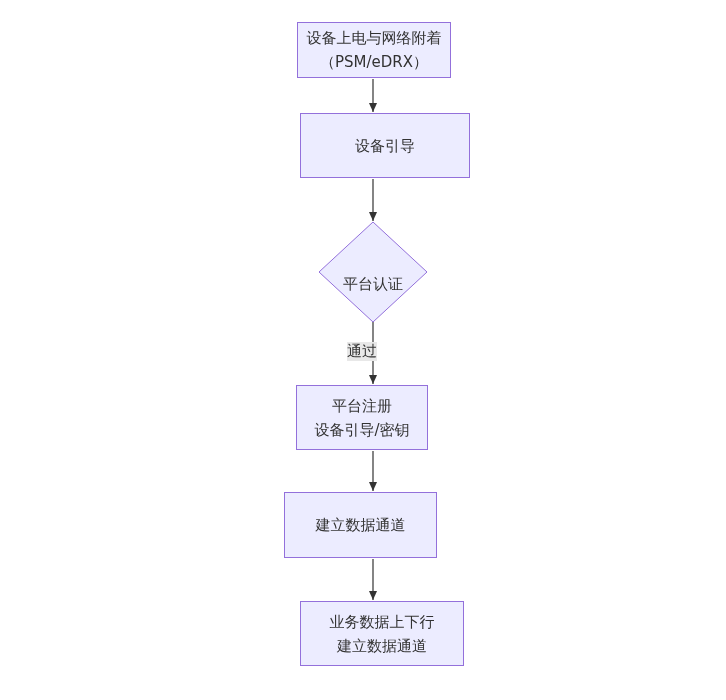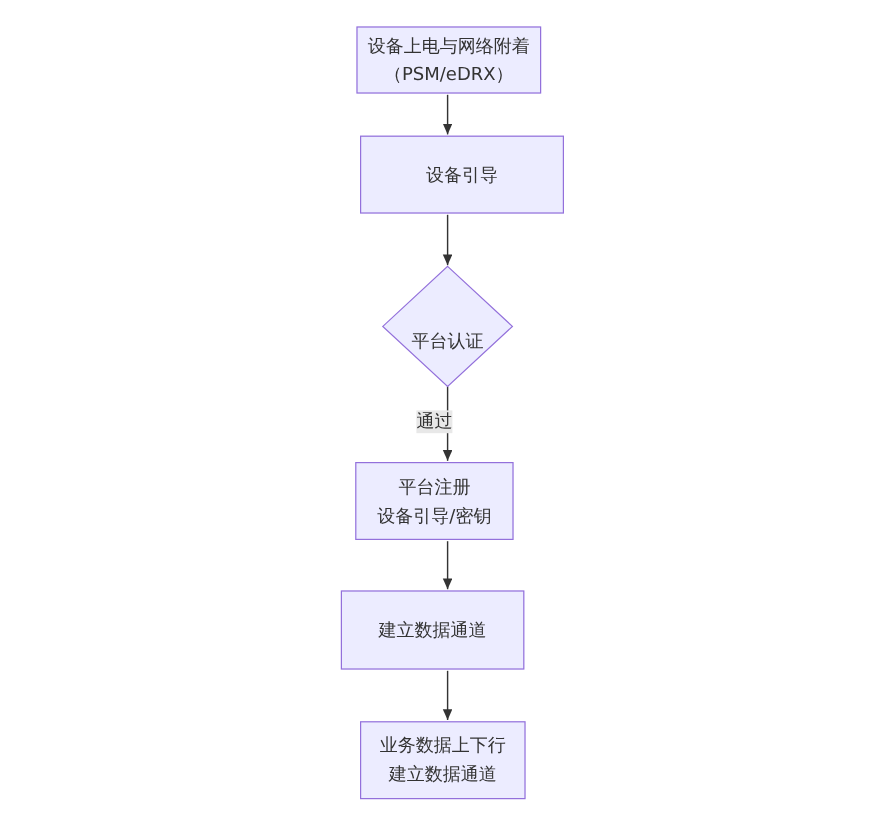--- a/index.html
+++ b/index.html
@@ -70,21 +70,21 @@
     line-height: 19px;
     padding: 0 0;
     background: var(--edge-label-bg);
     text-align: center;
   }
   
   #node-attach    { left: 297px; top: 22px;  width: 154px; height: 56px; }
   #node-bootstrap { left: 300px; top: 113px; width: 170px; height: 65px; }
   #node-register  { left: 296px; top: 385px; width: 132px; height: 65px; }
   #node-channel   { left: 284px; top: 492px; width: 153px; height: 66px; }
-  #node-service   { left: 300px; top: 601px; width: 138px; height: 65px; font-family: Liberation Serif, serif; }
+  #node-service   { left: 300px; top: 601px; width: 164px; height: 65px; }
   #diamond-label  { left: 323px; top: 248px; width: 100px; height: 48px; }
   #edge-label-pass { left: 347px; top: 342px; }
 </style>
 </head>
 <body>
 
 <div class="canvas">
 
   <svg class="connectors" viewBox="0 0 726 700">
     <defs>

